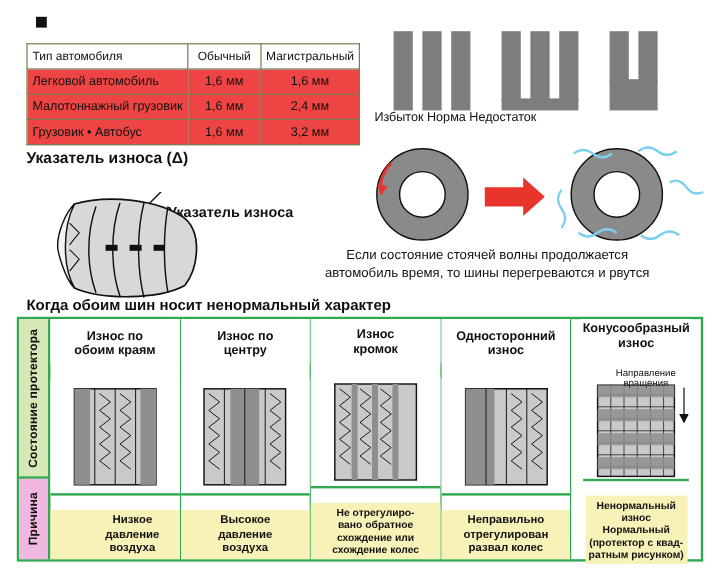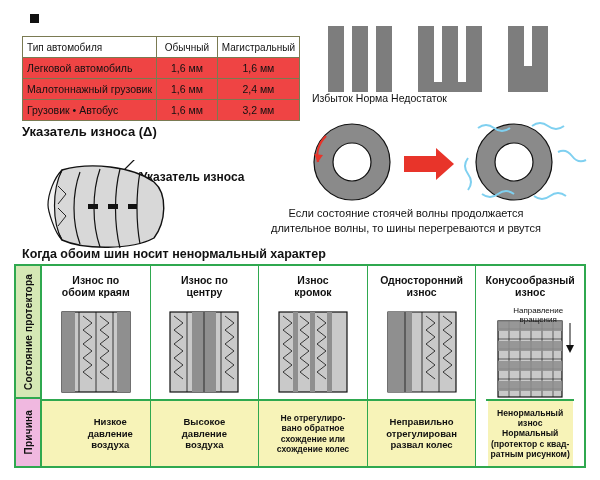--- a/index.html
+++ b/index.html
@@ -189,20 +189,21 @@
   .cols {
     flex: 1;
     display: flex;
   }
   .col {
     flex: 1;
     display: flex;
     flex-direction: column;
     border-right: 1px solid #2fa84f;
     box-sizing: border-box;
+    gap: 12px;
   }
   .col:last-child { border-right: none; align-items: center; }
   .col-head {
     height: 38px;
     display: flex;
     align-items: center;
     justify-content: center;
     text-align: center;
     font-size: 10.5px;
     font-weight: bold;
@@ -365,21 +366,21 @@
           <path d="M 258 34 q 8 -4 14 4 q 6 8 14 4"></path>
           <path d="M 182 76 q 8 6 16 0 q 8 -6 16 0"></path>
           <path d="M 234 78 q 8 6 16 0 q 8 -6 16 0"></path>
         </g>
       </g>
     </svg>
   </div>
 
   <div class="wave-text">
     <div>Если состояние стоячей волны продолжается</div>
-    <div>длительное волны, то шины перегреваются и рвутся</div>
+    <div>автомобиль время, то шины перегреваются и рвутся</div>
   </div>
 
   <div class="sec-title">Когда обоим шин носит ненормальный характер</div>
 
   <div class="grid">
     <div class="side-col">
       <div class="side-cell side-top">
         <span>Состояние протектора</span>
       </div>
       <div class="side-cell side-bot">

